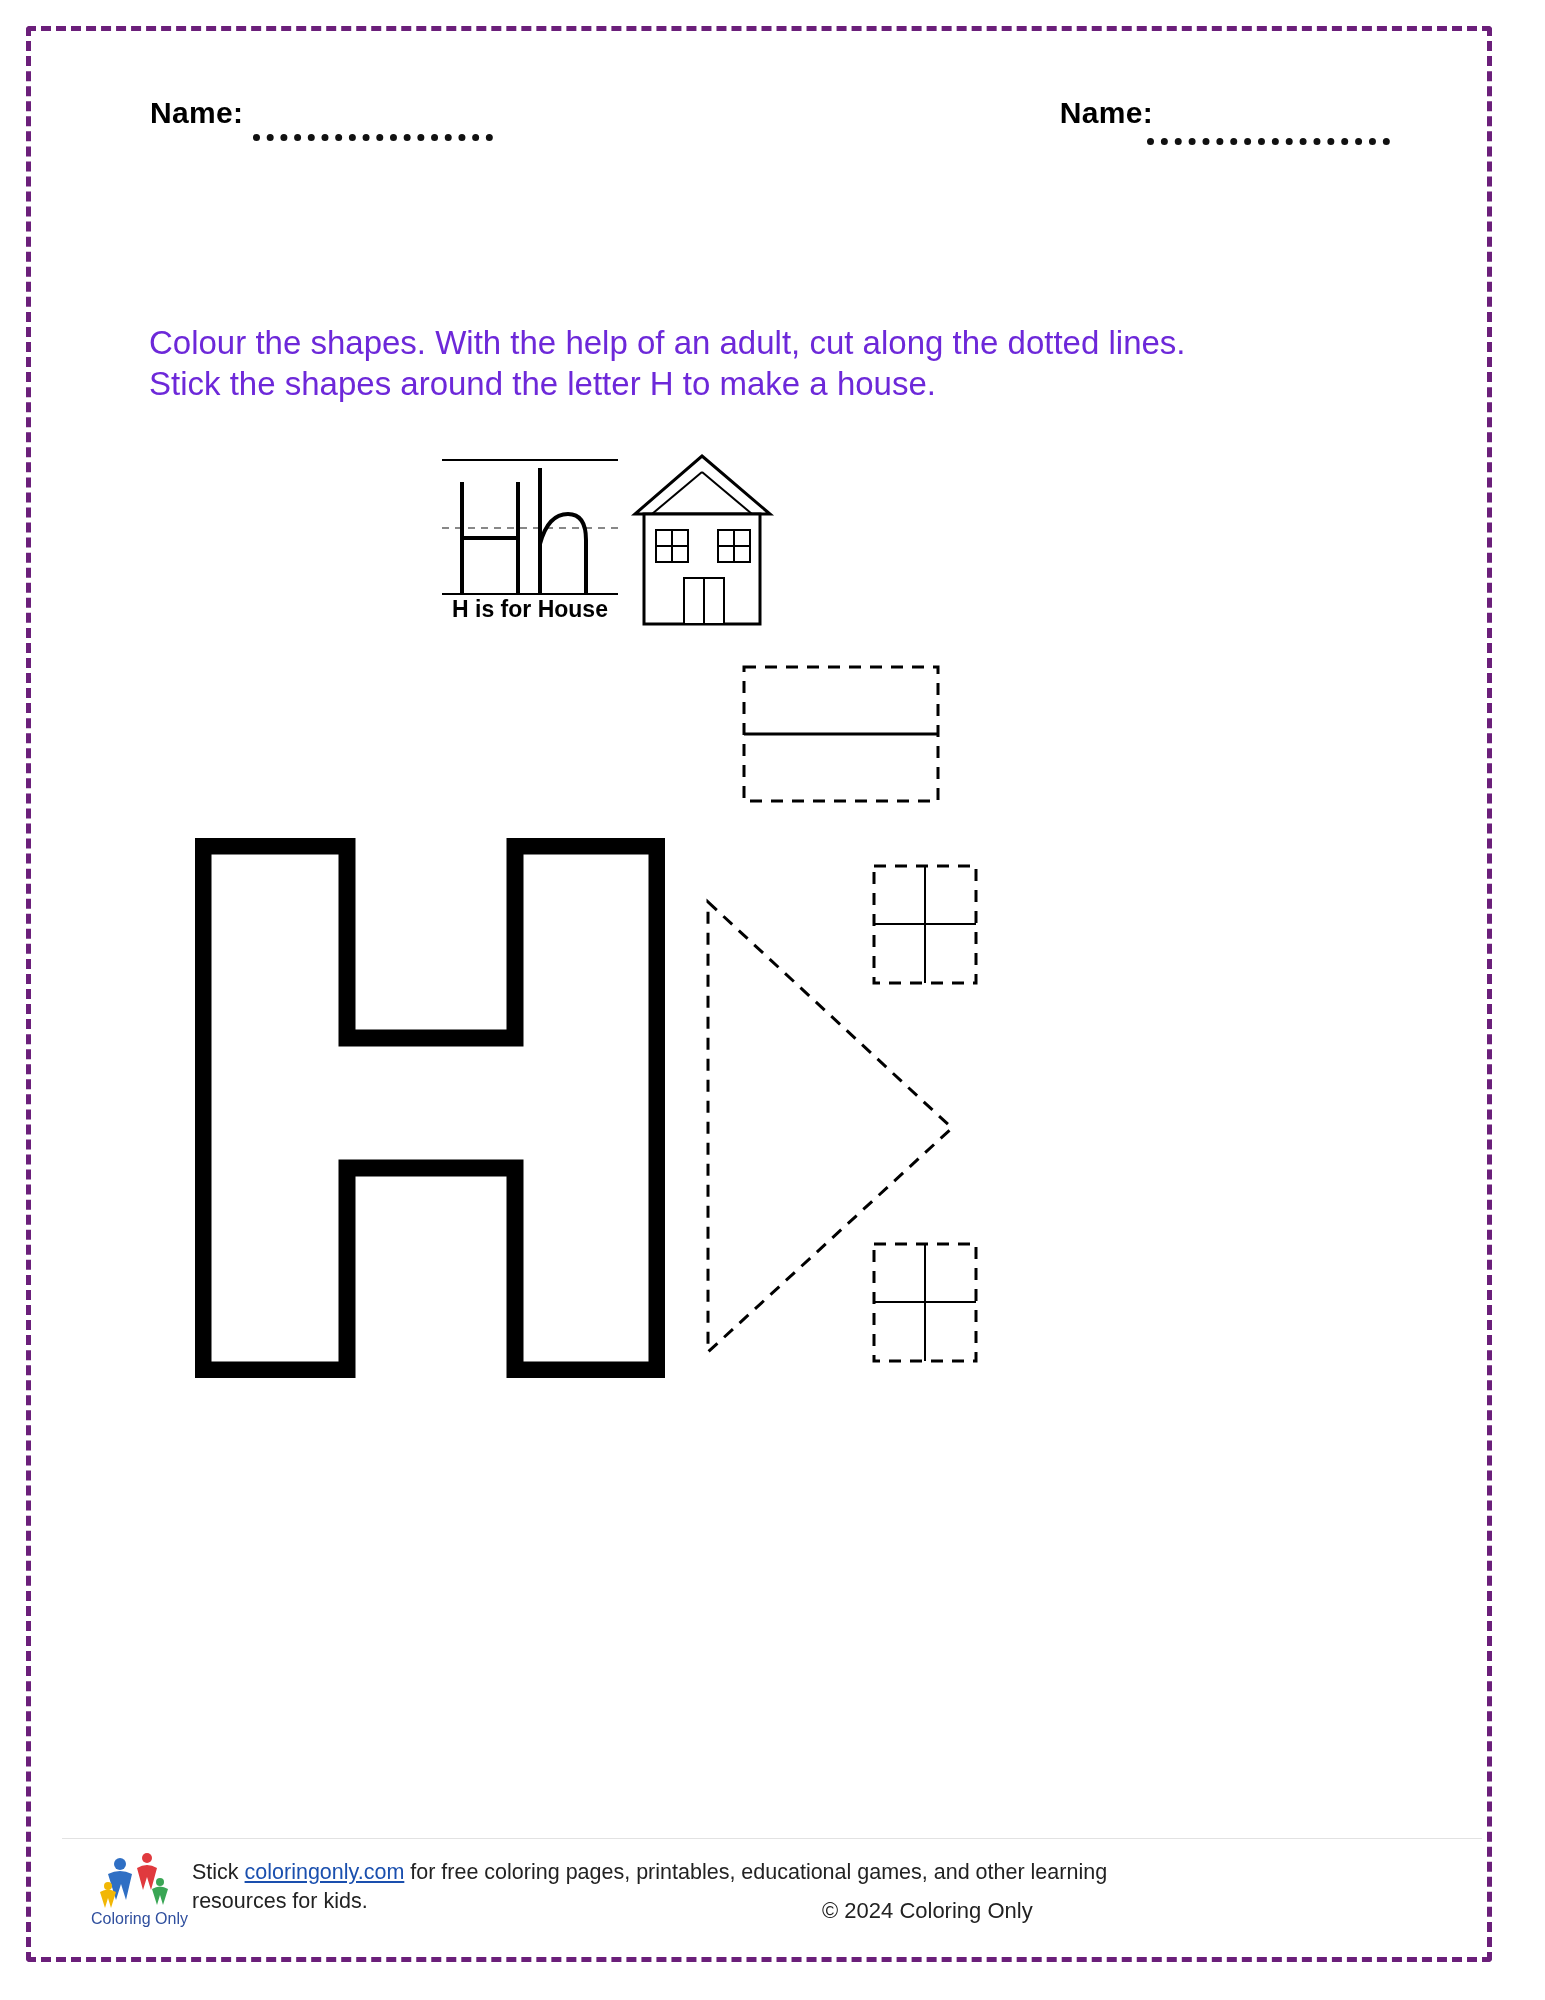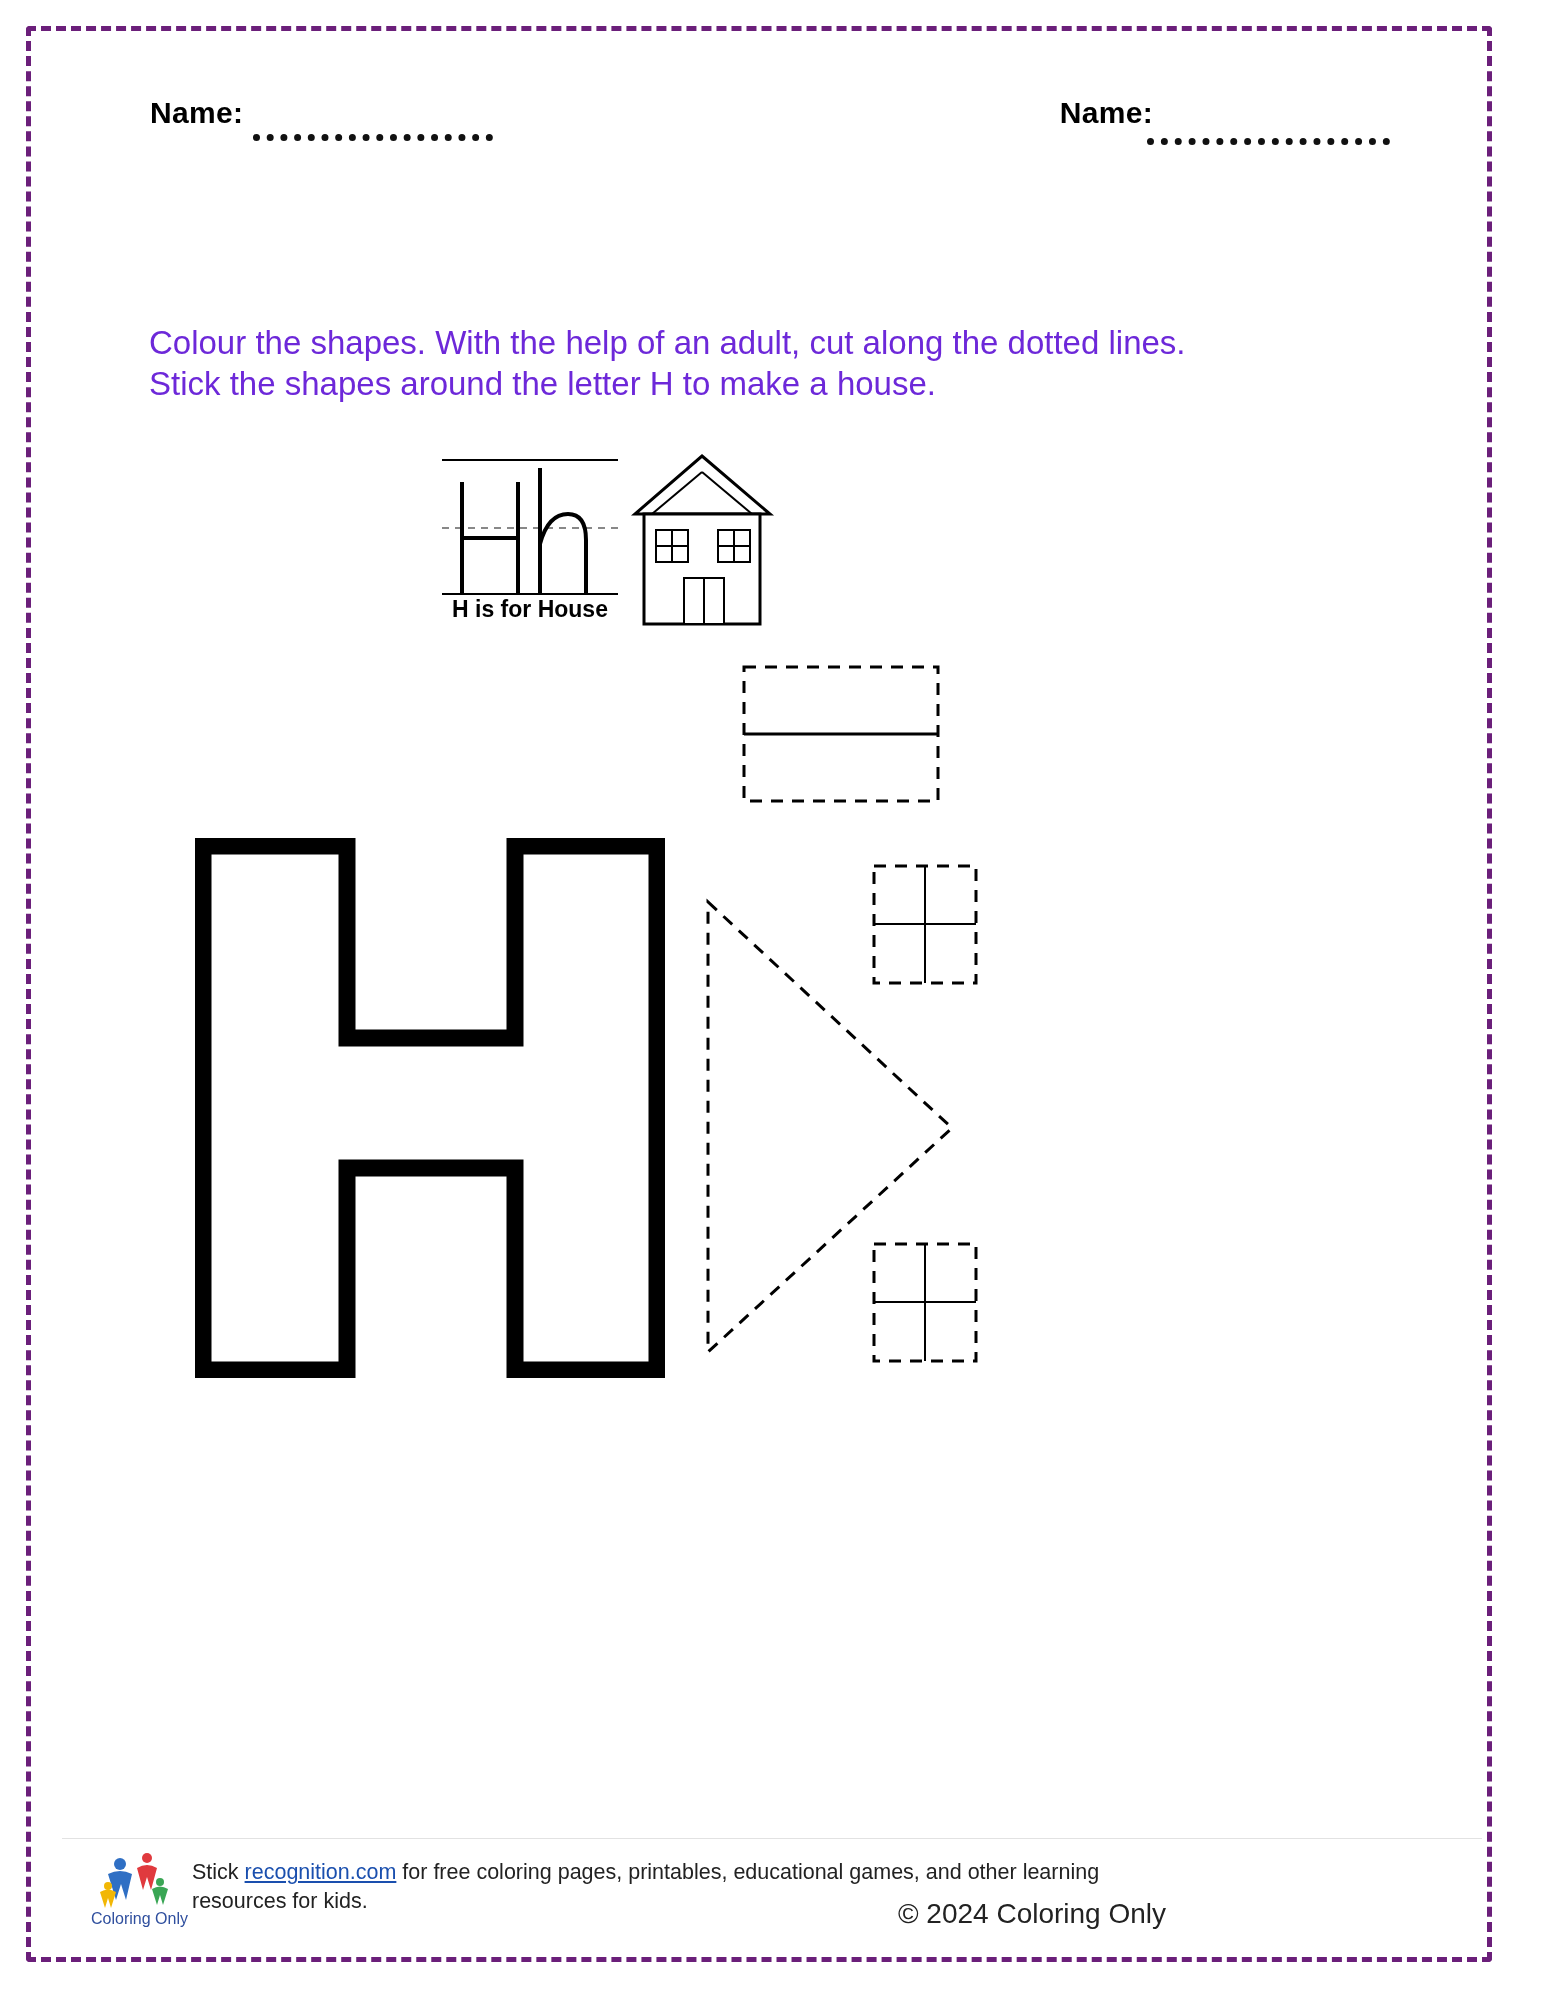--- a/index.html
+++ b/index.html
@@ -190,22 +190,21 @@
   }
   .footer-link {
     color: #1a4fae;
     text-decoration: underline;
   }
   .copyright {
     position: absolute;
     left: 760px;
     top: 58px;
     width: 420px;
-    text-align: center;
-    font-size: 28px;
+    font-size: 22px;
     color: #222222;
   }
 </style>
 </head>
 <body>
 
 <div class="page">
 
   <div class="border-frame"></div>
 
@@ -303,18 +302,18 @@
           <path d="M35 16 q10 -6 20 0 l-6 22 l-4 -13 l-4 13 z" fill="#e03a3e"></path>
           <circle cx="6" cy="34" r="4" fill="#f2b705"></circle>
           <path d="M-2 40 q8 -5 16 0 l-5 16 l-3 -10 l-3 10 z" fill="#f2b705"></path>
           <circle cx="58" cy="30" r="4" fill="#3aa655"></circle>
           <path d="M50 37 q8 -5 16 0 l-5 16 l-3 -10 l-3 10 z" fill="#3aa655"></path>
         </g>
       </svg>
       <div class="logo-text">Coloring Only</div>
     </div>
     <div class="footer-text">
-      <span>Stick </span><a class="footer-link" href="#">recognition.com</a><span> for free coloring pages, printables, educational games, and other learning resources for kids.</span>
+      <span>Stick </span><a class="footer-link" href="#">coloringonly.com</a><span> for free coloring pages, printables, educational games, and other learning resources for kids.</span>
     </div>
     <div class="copyright">© 2024 Coloring Only</div>
   </div>
 
 </div>
 
 </body></html>

